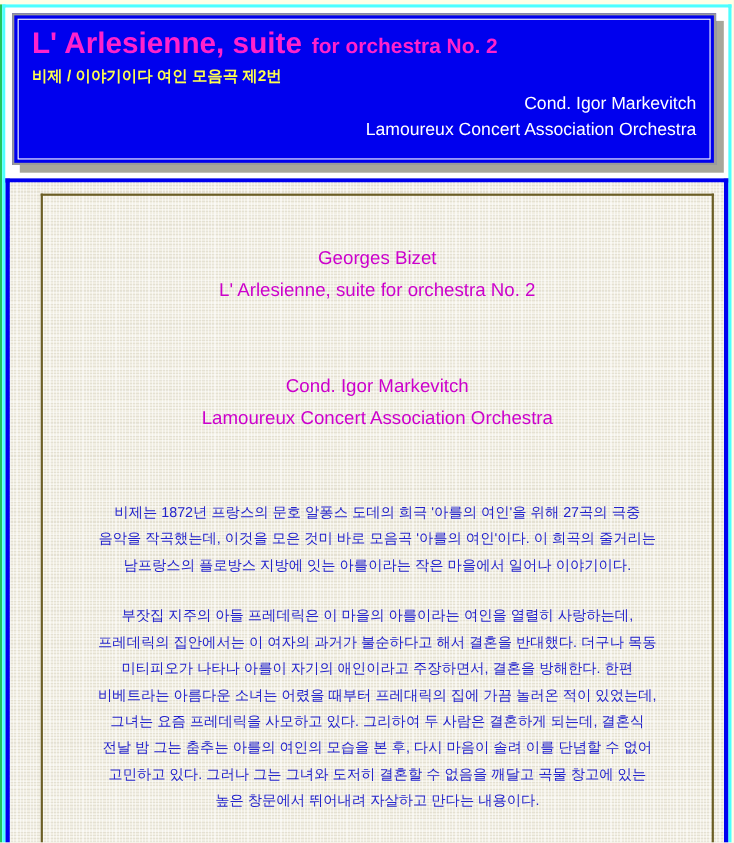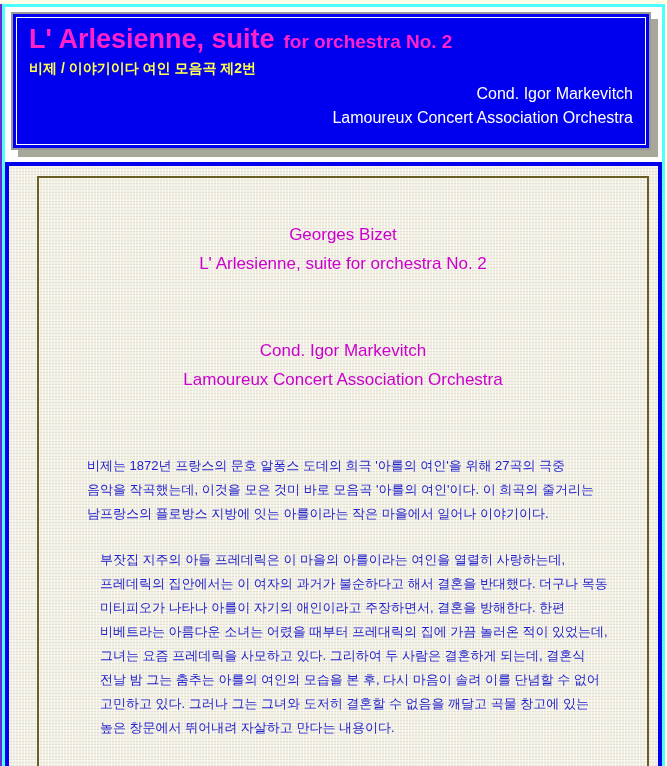--- a/index.html
+++ b/index.html
@@ -3,21 +3,21 @@
 <meta charset="utf-8">
 <style>
   html,body{margin:0;padding:0;}
   body{
     width:667px;height:766px;overflow:hidden;
     background:#FFFFE6;
     font-family:"Liberation Sans","DejaVu Sans",sans-serif;
   }
   .frame-outer{
     margin-top:4px;margin-right:2px;
-    border-left:2px solid #6d28d9;
+    border-left:2px solid #22c55e;
     height:762px;box-sizing:border-box;
   }
   .frame-inner{
     border-top:3px solid #4DFFFF;
     border-left:3px solid #4DFFFF;
     border-right:3px solid #4DFFFF;
     height:100%;box-sizing:border-box;
     background:#FFFFFF;
   }
   
@@ -81,26 +81,26 @@
     border:2px solid #6B5E25;border-bottom:0;
     min-height:640px;box-sizing:border-box;
     overflow:hidden;
   }
   .headings{margin-top:42px;text-align:center;}
   .heading{
     color:#CC00CC;font-size:17px;line-height:29px;
   }
   .heading-gap{height:58px;}
   .para{
-    width:512px;margin:0 auto;text-align:left;
+    width:512px;margin:0 auto;text-align:center;
     color:#2222CC;font-size:13px;line-height:24px;
     word-break:keep-all;
   }
   .para-first{margin-top:60px;}
-  .para-second{margin-top:22px;padding-left:26px;}
+  .para-second{margin-top:22px;}
 </style>
 </head>
 <body>
 
 <div class="frame-outer">
   <div class="frame-inner">
 
     <div class="header-section">
       <div class="header-box">
         <div class="header-inner">

